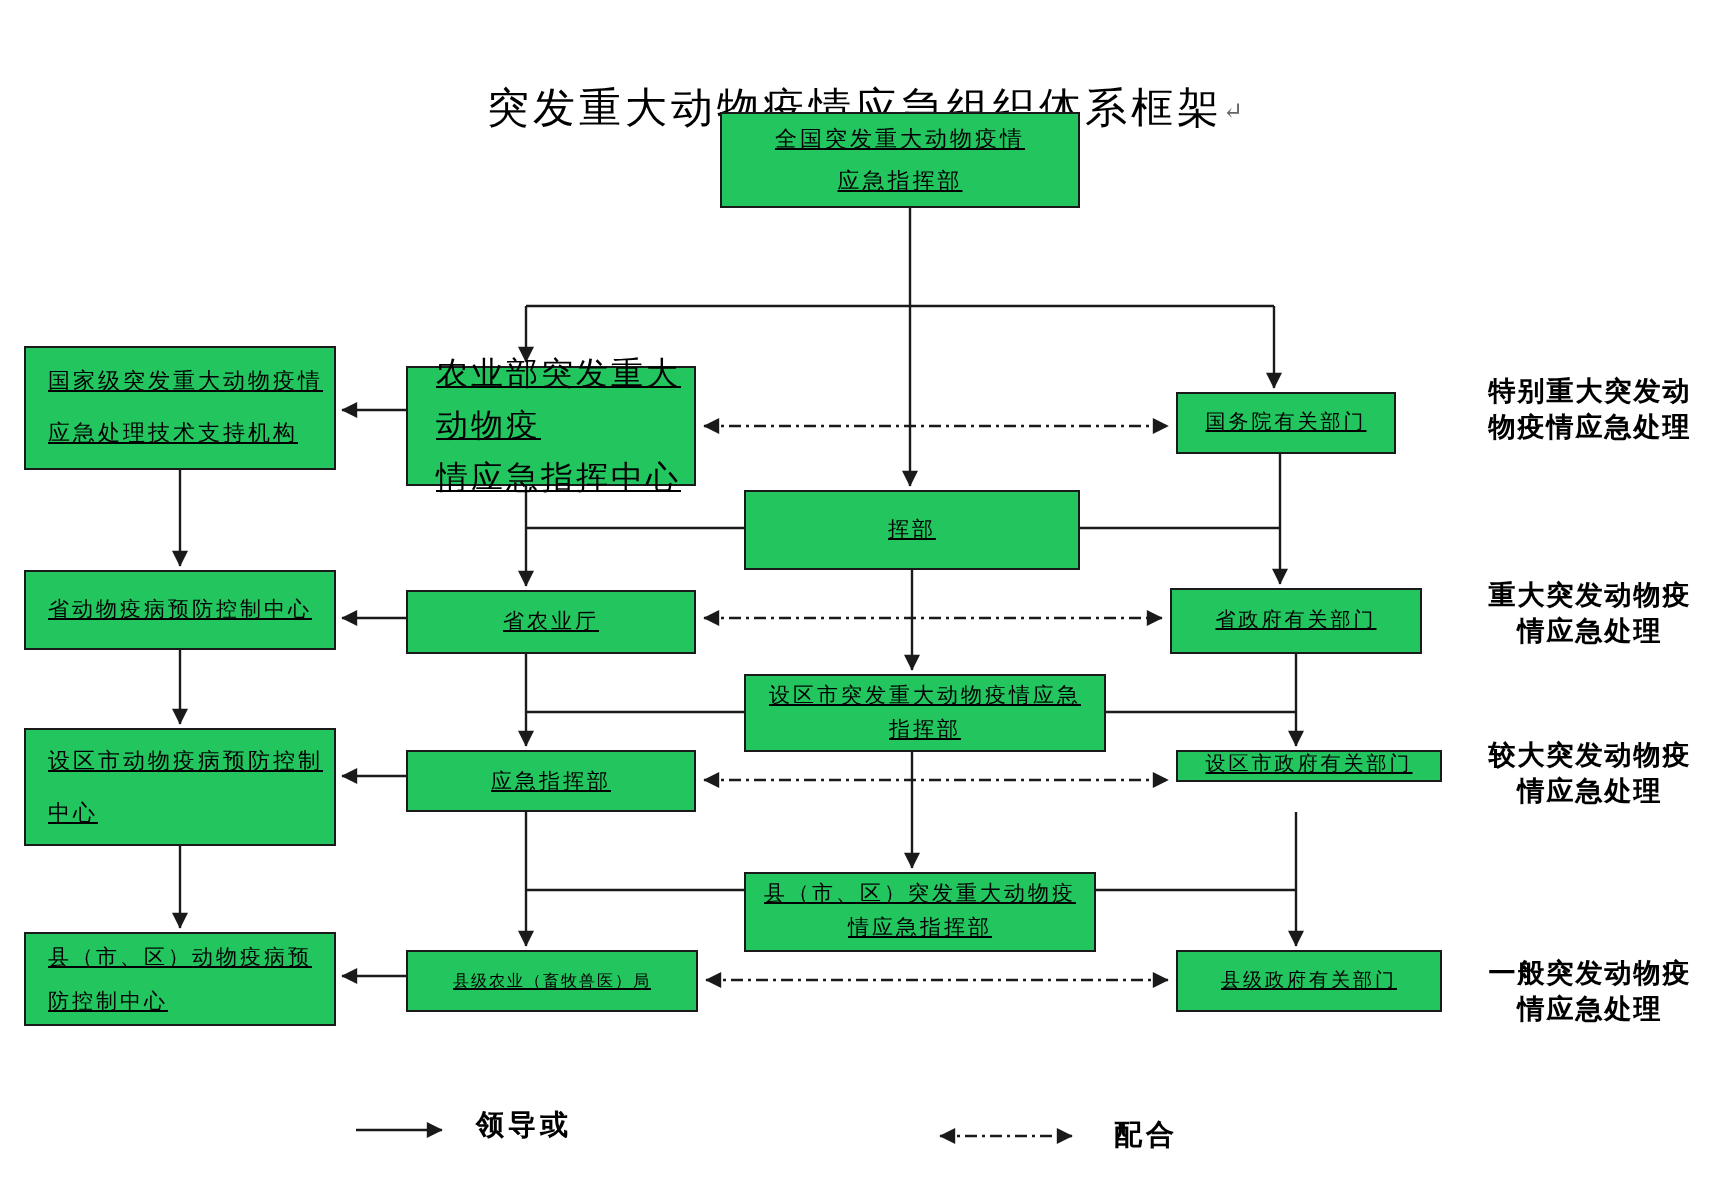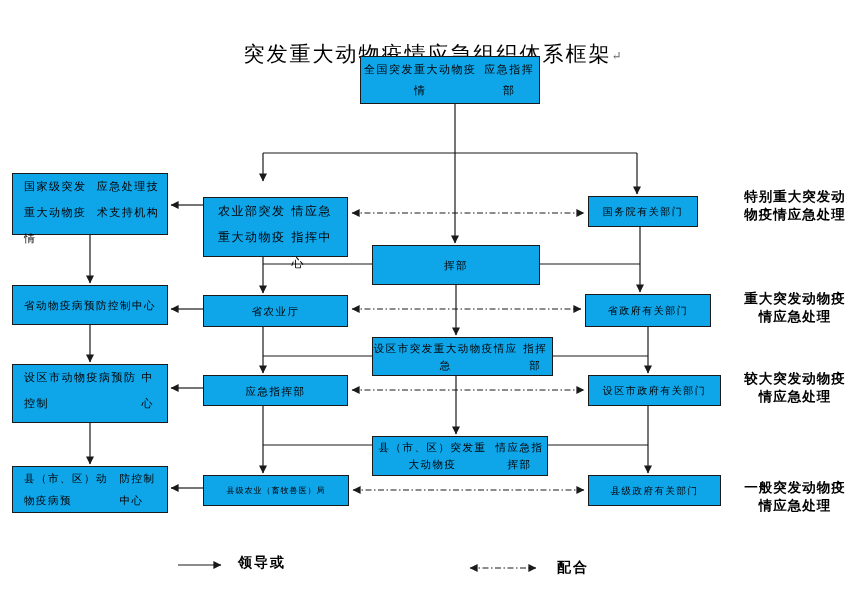--- a/index.html
+++ b/index.html
@@ -3,23 +3,23 @@
 <meta charset="utf-8">
 <style>
   html,body{margin:0;padding:0;background:#ffffff;}
   #canvas{position:relative;width:867px;height:589px;background:#ffffff;overflow:hidden;
           font-family:"DejaVu Sans",sans-serif;color:#000;}
   #title{position:absolute;left:0;top:3px;width:867px;text-align:center;
          font-family:"DejaVu Serif","Liberation Serif",serif;font-size:21px;
          letter-spacing:2px;font-weight:500;margin-top:37px;}
   #title .ret{font-size:12px;color:#666;vertical-align:middle;}
   svg.lines{position:absolute;left:0;top:0;pointer-events:none;}
-  .box{position:absolute;border:1px solid #1a1a1a;box-sizing:border-box;background:#0ea5e9;
-       display:flex;flex-direction:row;justify-content:center;
-       font-size:10.5px;letter-spacing:1.5px;line-height:20px;}
+  .box{position:absolute;border:1px solid #1a1a1a;box-sizing:border-box;background:#22c55e;
+       display:flex;flex-direction:column;justify-content:center;
+       font-size:10.5px;letter-spacing:1.5px;line-height:20px;text-decoration:underline;}
   .ctr{align-items:center;text-align:center;}
   .lft{align-items:flex-start;text-align:left;padding-left:11px;padding-right:4px;}
   .lvl{position:absolute;width:142px;text-align:center;font-size:13.5px;font-weight:bold;
        line-height:18px;letter-spacing:1px;}
   .legend-label{position:absolute;font-size:14px;font-weight:bold;letter-spacing:2px;}
 </style>
 </head>
 <body>
 
 <div id="canvas">
@@ -75,21 +75,21 @@
   <div class="box ctr" style="left:360px;top:56px;width:180px;height:48px;line-height:21px;font-size:11px;">
       <div>全国突发重大动物疫情</div>
       <div>应急指挥部</div>
     </div>
 
   <div class="box lft" style="left:12px;top:173px;width:156px;height:62px;line-height:26px;font-size:11px;">
       <div>国家级突发重大动物疫情</div>
       <div>应急处理技术支持机构</div>
     </div>
 
-  <div class="box lft" style="left:203px;top:183px;width:145px;height:60px;line-height:26px;font-size:12px;padding-left:14px;margin-top:14px;">
+  <div class="box lft" style="left:203px;top:183px;width:145px;height:60px;line-height:26px;font-size:16px;padding-left:14px;">
       <div>农业部突发重大动物疫</div>
       <div>情应急指挥中心</div>
     </div>
 
   <div class="box ctr" style="left:588px;top:196px;width:110px;height:31px;font-size:10px;">
       <div>国务院有关部门</div>
     </div>
 
   <div class="box ctr" style="left:372px;top:245px;width:168px;height:40px;line-height:17px;font-size:10.5px;">
       <div>挥部</div>
@@ -114,21 +114,21 @@
 
   <div class="box lft" style="left:12px;top:364px;width:156px;height:59px;line-height:26px;font-size:11px;">
       <div>设区市动物疫病预防控制</div>
       <div>中心</div>
     </div>
 
   <div class="box ctr" style="left:203px;top:375px;width:145px;height:31px;font-size:10.5px;">
       <div>应急指挥部</div>
     </div>
 
-  <div class="box ctr" style="left:588px;top:375px;width:133px;height:31px;font-size:10px;">
+  <div class="box ctr" style="left:588px;top:375px;width:133px;height:16px;font-size:10px;">
       <div>设区市政府有关部门</div>
     </div>
 
   <div class="box ctr" style="left:372px;top:436px;width:176px;height:40px;line-height:17px;font-size:10.5px;">
       <div>县（市、区）突发重大动物疫</div>
       <div>情应急指挥部</div>
     </div>
 
   <div class="box lft" style="left:12px;top:466px;width:156px;height:47px;line-height:22px;font-size:10.5px;">
       <div>县（市、区）动物疫病预</div>

